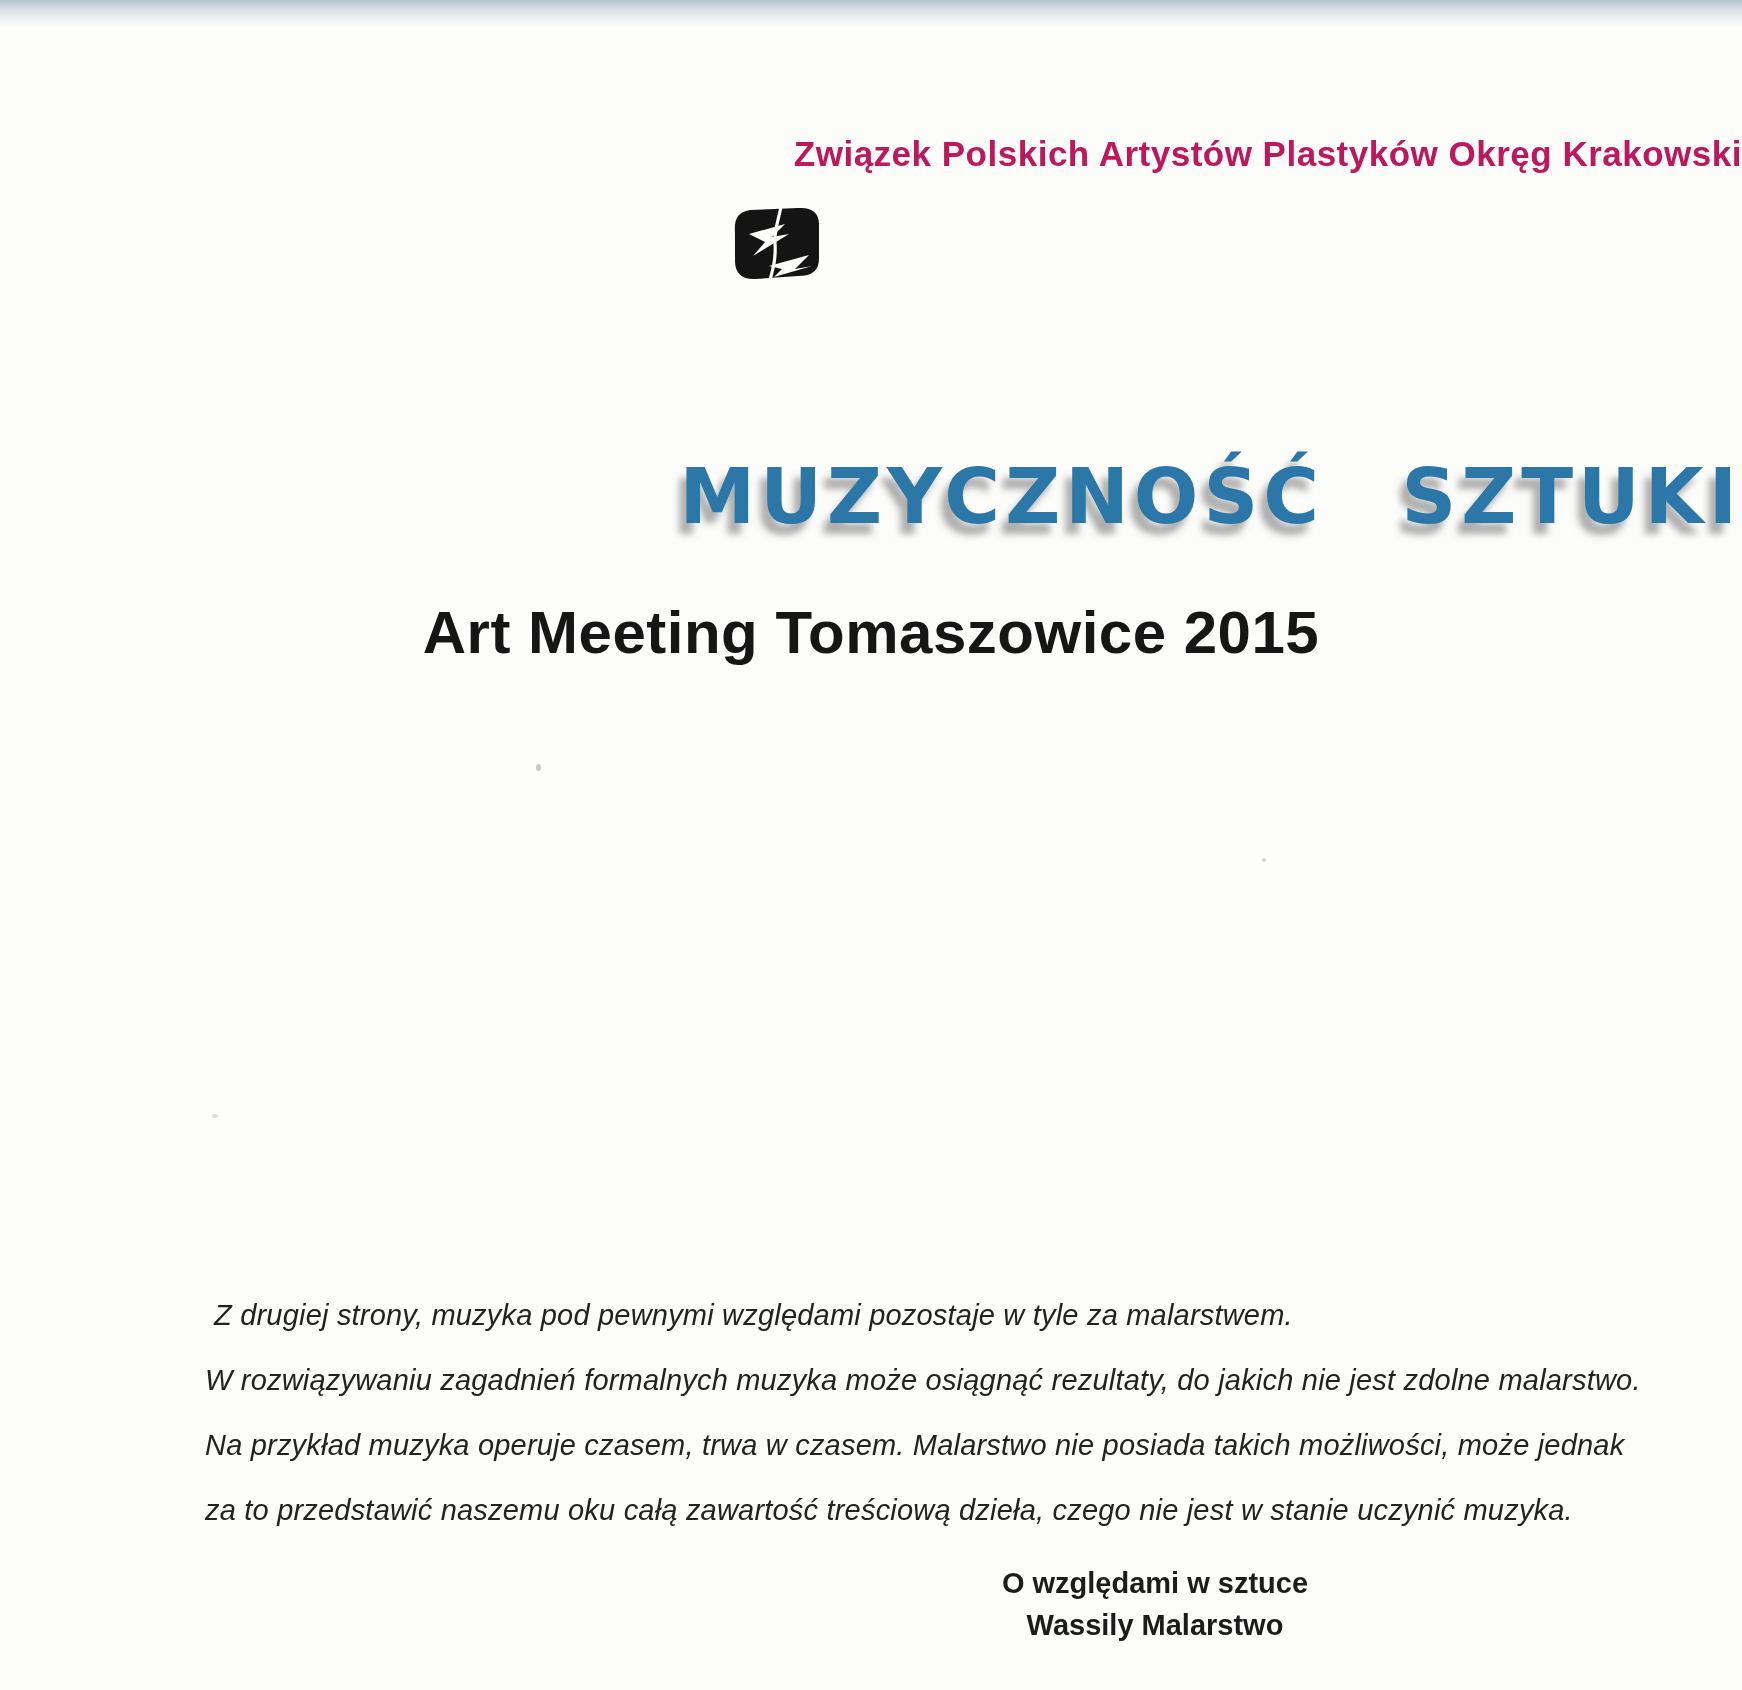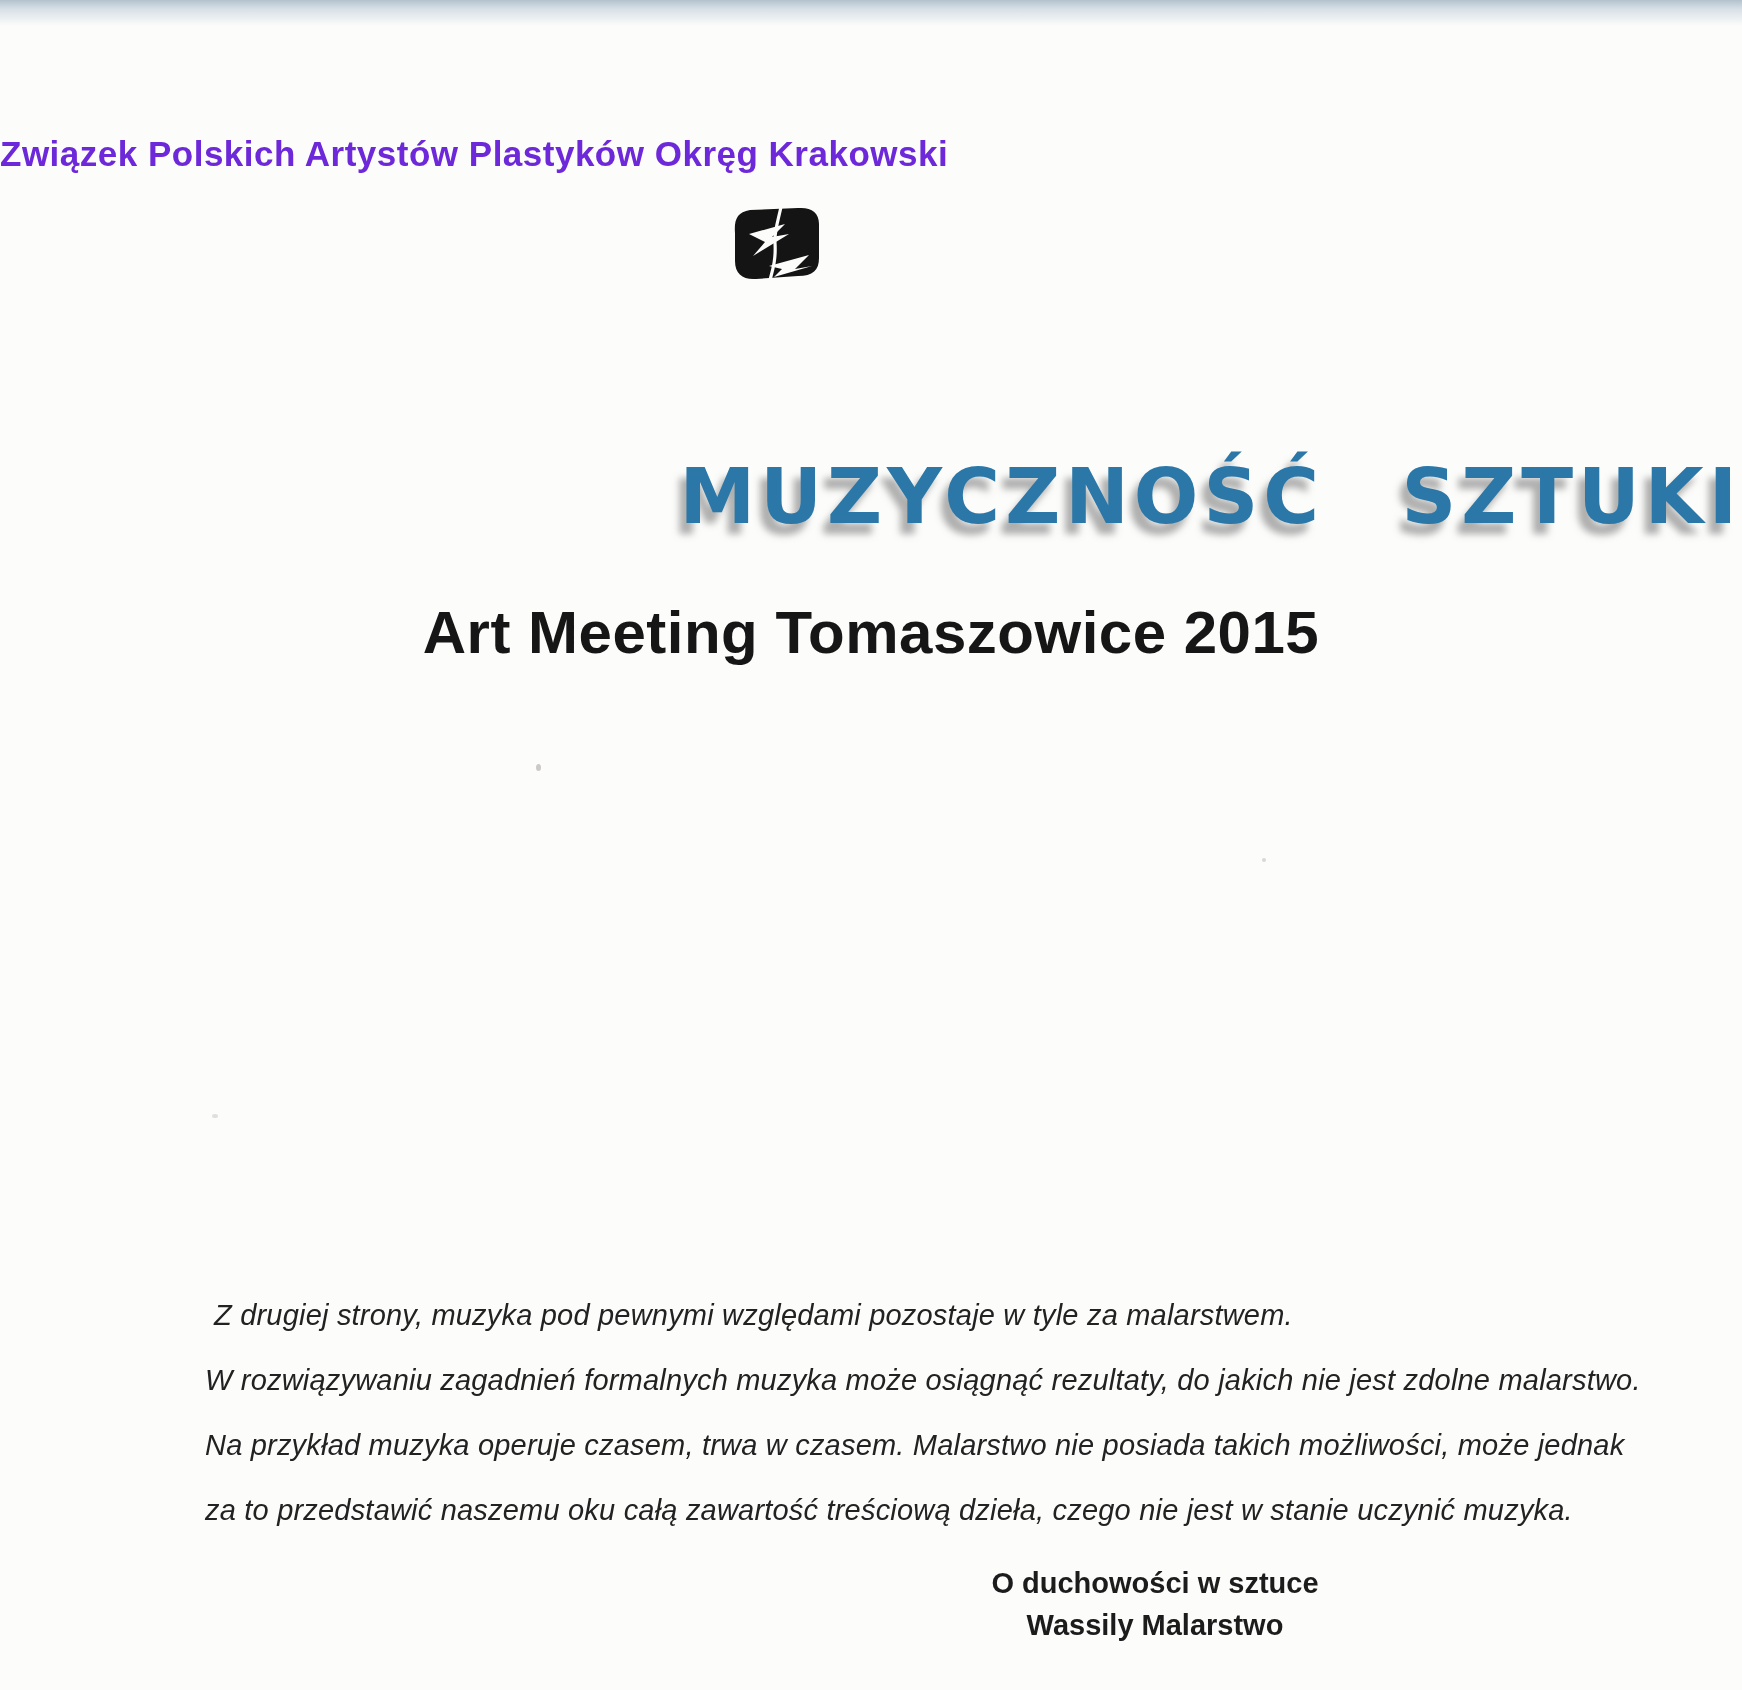--- a/index.html
+++ b/index.html
@@ -22,24 +22,24 @@
     width: 100%;
     height: 26px;
     background: linear-gradient(to bottom, #b3c2ce 0%, #d8e0e6 35%, rgba(252,252,251,0) 100%);
     pointer-events: none;
   }
   .org-header {
     position: absolute;
     top: 134px;
     left: 0;
     width: 100%;
-    text-align: left;
+    text-align: right;
     font-size: 35px;
     font-weight: bold;
-    color: #6d28d9;
+    color: #be185d;
     letter-spacing: 0.5px;
   }
   .logo-wrap {
     position: absolute;
     top: 203px;
     left: 726px;
     width: 100px;
     height: 80px;
   }
   .main-title {
@@ -137,21 +137,21 @@
   <div class="subtitle">Art Meeting Tomaszowice 2015</div>
 
   <div class="quote-block">
     <div class="quote-line indented">Z drugiej strony, muzyka pod pewnymi względami pozostaje w tyle za malarstwem.</div>
     <div class="quote-line">W rozwiązywaniu zagadnień formalnych muzyka może osiągnąć rezultaty, do jakich nie jest zdolne malarstwo.</div>
     <div class="quote-line">Na przykład muzyka operuje czasem, trwa w czasem. Malarstwo nie posiada takich możliwości, może jednak</div>
     <div class="quote-line">za to przedstawić naszemu oku całą zawartość treściową dzieła, czego nie jest w stanie uczynić muzyka.</div>
   </div>
 
   <div class="attribution">
-    <div>O duchowości w sztuce</div>
+    <div>O względami w sztuce</div>
     <div>Wassily Malarstwo</div>
   </div>
 
   <div class="speck speck-1"></div>
   <div class="speck speck-2"></div>
   <div class="speck speck-3"></div>
 
 </div>
 
 </body></html>

